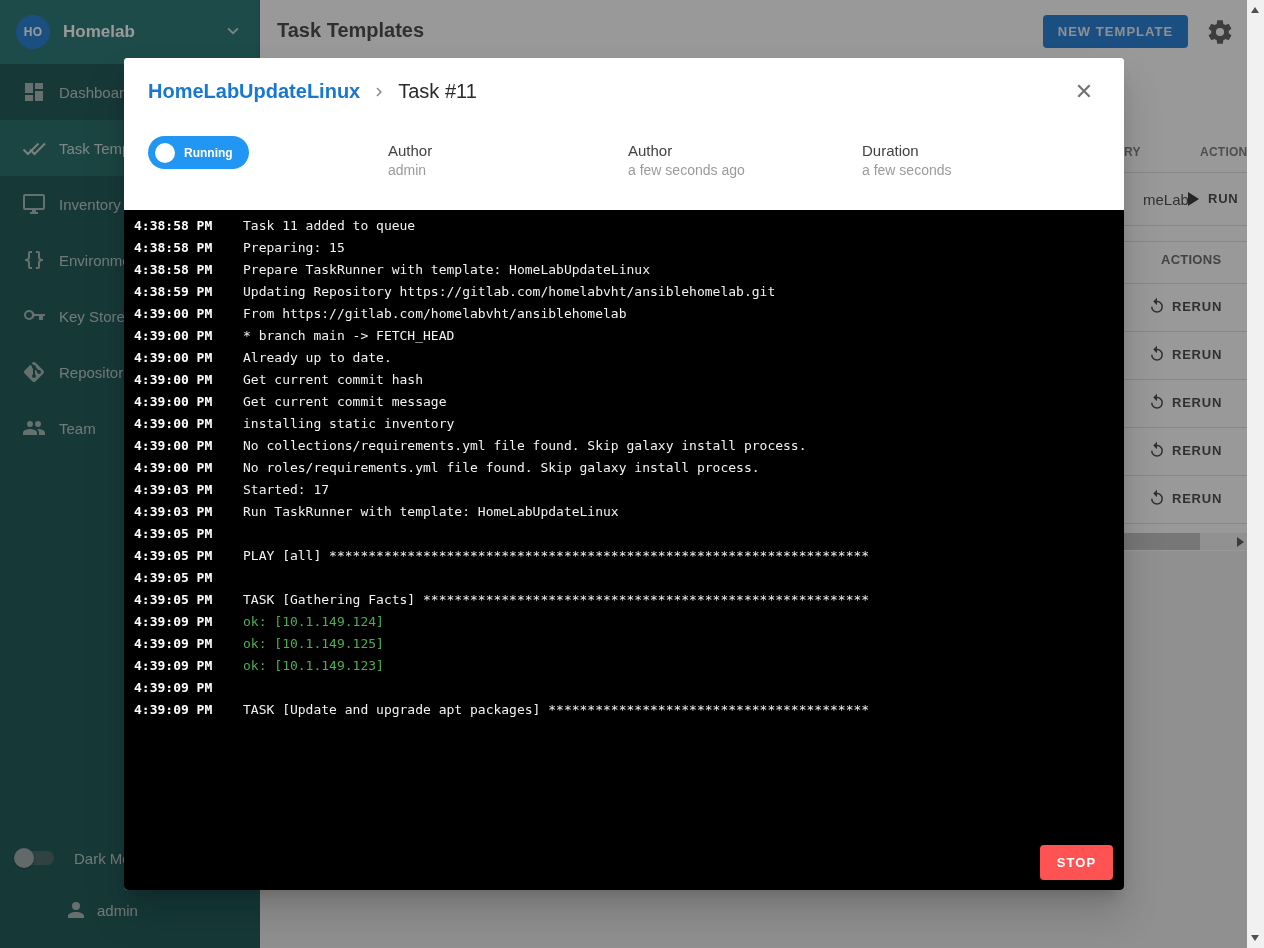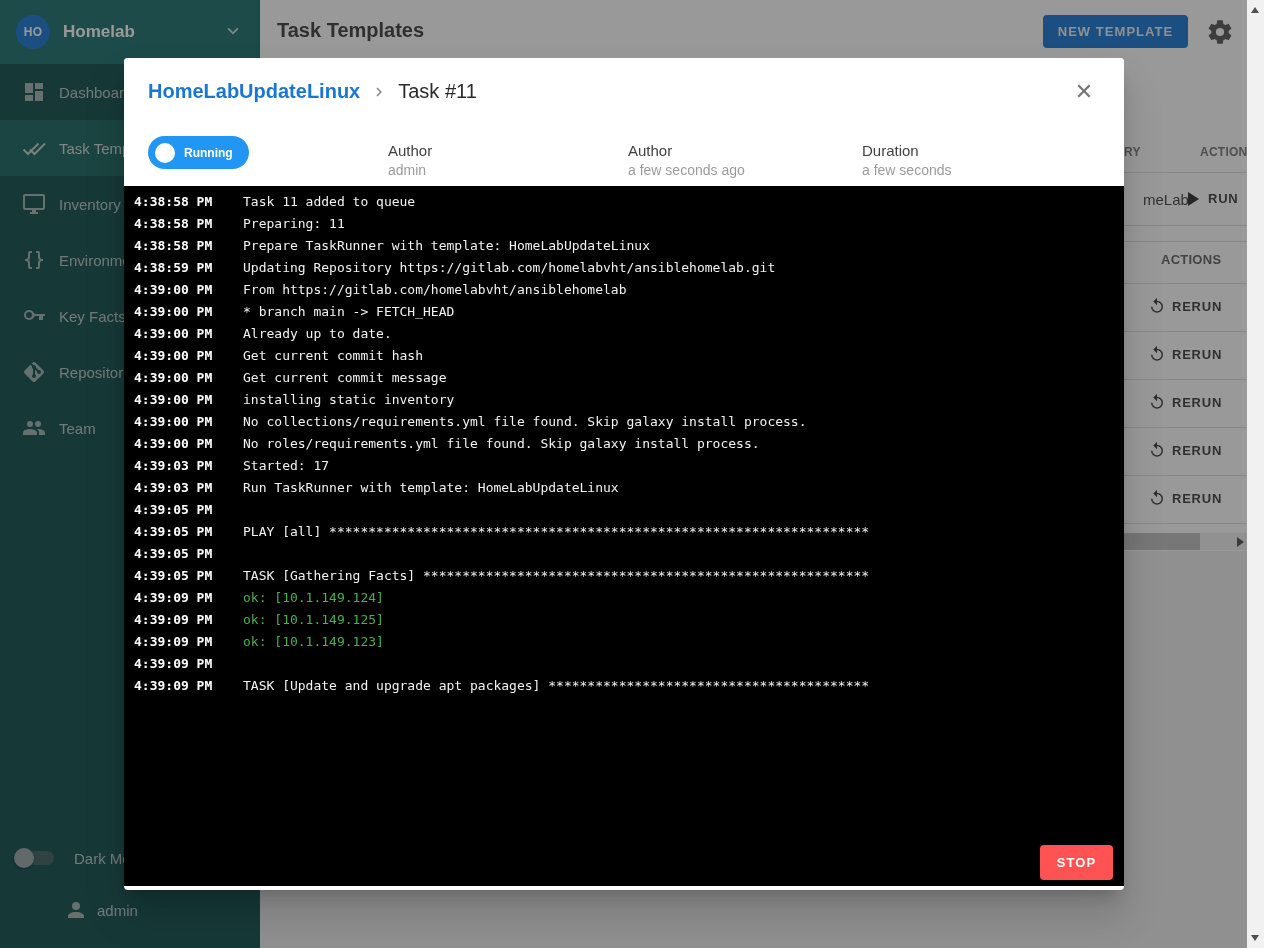--- a/index.html
+++ b/index.html
@@ -53,21 +53,21 @@
   
   .overlay { position:absolute; left:0; top:0; right:17px; bottom:0; background:rgba(33,33,33,.46); z-index:5; }
 
   
   .vscroll { position:absolute; right:0; top:0; width:17px; height:948px; background:#f1f1f1; z-index:6; }
   .vscroll .up { position:absolute; left:4px; top:7px; width:0; height:0; border-bottom:6px solid #505050; border-left:4.5px solid transparent; border-right:4.5px solid transparent; cursor:pointer; }
   .vscroll .down { position:absolute; left:4px; bottom:7px; width:0; height:0; border-top:6px solid #505050; border-left:4.5px solid transparent; border-right:4.5px solid transparent; cursor:pointer; }
 
   
   .modal { position:absolute; left:124px; top:58px; width:1000px; height:832px; background:#fff; border-radius:4px; overflow:hidden; z-index:10; box-shadow:0 11px 15px -7px rgba(0,0,0,.2), 0 24px 38px 3px rgba(0,0,0,.14); }
-  .modal-header { position:relative; height:128px; background:#fff; }
+  .modal-header { position:relative; height:152px; background:#fff; }
   .breadcrumb { position:absolute; left:24px; top:22px; display:flex; align-items:center; }
   .bc-link { font-size:20px; font-weight:bold; color:#1976d2; cursor:pointer; }
   .bc-sep { margin:0 10px; }
   .bc-sep svg { width:18px; height:18px; fill:#8a8a8a; display:block; }
   .bc-current { font-size:20px; font-weight:normal; color:#2b2b2b; }
   .close-btn { position:absolute; left:948px; top:22px; width:24px; height:24px; font-size:22px; color:#757575; cursor:pointer; line-height:24px; text-align:center; }
   .chip { position:absolute; left:24px; top:78px; height:33px; border-radius:17px; background:#2196f3; display:flex; align-items:center; padding:0 16px 0 7px; }
   .chip-spinner { width:20px; height:20px; border-radius:50%; background:#fff; margin-right:9px; }
   .chip-label { color:#fff; font-size:12px; font-weight:bold; }
   .meta-col { position:absolute; top:84px; }
@@ -119,21 +119,21 @@
         <div class="nav-item">
           <span class="ic"><svg viewBox="0 0 24 24">
                 <path d="M8,3A2,2 0 0,0 6,5V9A2,2 0 0,1 4,11H3V13H4A2,2 0 0,1 6,15V19A2,2 0 0,0 8,21H10V19H8V14A2,2 0 0,0 6,12A2,2 0 0,0 8,10V5H10V3M16,3A2,2 0 0,1 18,5V9A2,2 0 0,0 20,11H21V13H20A2,2 0 0,0 18,15V19A2,2 0 0,1 16,21H14V19H16V14A2,2 0 0,1 18,12A2,2 0 0,1 16,10V5H14V3H16Z"></path>
               </svg></span>
           <span>Environment</span>
         </div>
         <div class="nav-item">
           <span class="ic"><svg viewBox="0 0 24 24">
                 <path d="M7,14A3,3 0 0,1 4,11A3,3 0 0,1 7,8A3,3 0 0,1 10,11A3,3 0 0,1 7,14M12.65,10C11.83,7.67 9.61,6 7,6A5,5 0 0,0 2,11A5,5 0 0,0 7,16C9.61,16 11.83,14.33 12.65,12H17V16H21V12H23V10H12.65Z"></path>
               </svg></span>
-          <span>Key Facts</span>
+          <span>Key Store</span>
         </div>
         <div class="nav-item">
           <span class="ic"><svg viewBox="0 0 24 24">
                 <path d="M2.6,10.59L8.38,4.8L10.07,6.5C9.83,7.35 10.22,8.28 11,8.73V14.27C10.4,14.61 10,15.26 10,16A2,2 0 0,0 12,18A2,2 0 0,0 14,16C14,15.26 13.6,14.61 13,14.27V9.41L15.07,11.5C15,11.65 15,11.82 15,12A2,2 0 0,0 17,14A2,2 0 0,0 19,12A2,2 0 0,0 17,10C16.82,10 16.65,10 16.5,10.07L13.93,7.5C14.19,6.57 13.71,5.55 12.78,5.16C12.35,5 11.9,4.96 11.5,5.07L9.8,3.38L10.59,2.6C11.37,1.81 12.63,1.81 13.41,2.6L21.4,10.59C22.19,11.37 22.19,12.63 21.4,13.41L13.41,21.4C12.63,22.19 11.37,22.19 10.59,21.4L2.6,13.41C1.81,12.63 1.81,11.37 2.6,10.59Z"></path>
               </svg></span>
           <span>Repositories</span>
         </div>
         <div class="nav-item">
           <span class="ic"><svg viewBox="0 0 24 24">
                 <path d="M16,13C15.71,13 15.38,13 15.03,13.05C16.19,13.89 17,15 17,16.5V19H23V16.5C23,14.17 18.33,13 16,13M8,13C5.67,13 1,14.17 1,16.5V19H15V16.5C15,14.17 10.33,13 8,13M8,11A3,3 0 0,0 11,8A3,3 0 0,0 8,5A3,3 0 0,0 5,8A3,3 0 0,0 8,11M16,11A3,3 0 0,0 19,8A3,3 0 0,0 16,5A3,3 0 0,0 13,8A3,3 0 0,0 16,11Z"></path>
@@ -255,21 +255,21 @@
         <div class="meta-label">Author</div>
         <div class="meta-value">a few seconds ago</div>
       </div>
       <div class="meta-col meta-duration">
         <div class="meta-label">Duration</div>
         <div class="meta-value">a few seconds</div>
       </div>
     </div>
     <div class="log">
         <div class="log-line"><span class="log-time">4:38:58 PM</span><span class="log-msg">Task 11 added to queue</span></div>
-        <div class="log-line"><span class="log-time">4:38:58 PM</span><span class="log-msg">Preparing: 11</span></div>
+        <div class="log-line"><span class="log-time">4:38:58 PM</span><span class="log-msg">Preparing: 15</span></div>
         <div class="log-line"><span class="log-time">4:38:58 PM</span><span class="log-msg">Prepare TaskRunner with template: HomeLabUpdateLinux</span></div>
         <div class="log-line"><span class="log-time">4:38:59 PM</span><span class="log-msg">Updating Repository https://gitlab.com/homelabvht/ansiblehomelab.git</span></div>
         <div class="log-line"><span class="log-time">4:39:00 PM</span><span class="log-msg">From https://gitlab.com/homelabvht/ansiblehomelab</span></div>
         <div class="log-line"><span class="log-time">4:39:00 PM</span><span class="log-msg">* branch main -&gt; FETCH_HEAD</span></div>
         <div class="log-line"><span class="log-time">4:39:00 PM</span><span class="log-msg">Already up to date.</span></div>
         <div class="log-line"><span class="log-time">4:39:00 PM</span><span class="log-msg">Get current commit hash</span></div>
         <div class="log-line"><span class="log-time">4:39:00 PM</span><span class="log-msg">Get current commit message</span></div>
         <div class="log-line"><span class="log-time">4:39:00 PM</span><span class="log-msg">installing static inventory</span></div>
         <div class="log-line"><span class="log-time">4:39:00 PM</span><span class="log-msg">No collections/requirements.yml file found. Skip galaxy install process.</span></div>
         <div class="log-line"><span class="log-time">4:39:00 PM</span><span class="log-msg">No roles/requirements.yml file found. Skip galaxy install process.</span></div>

